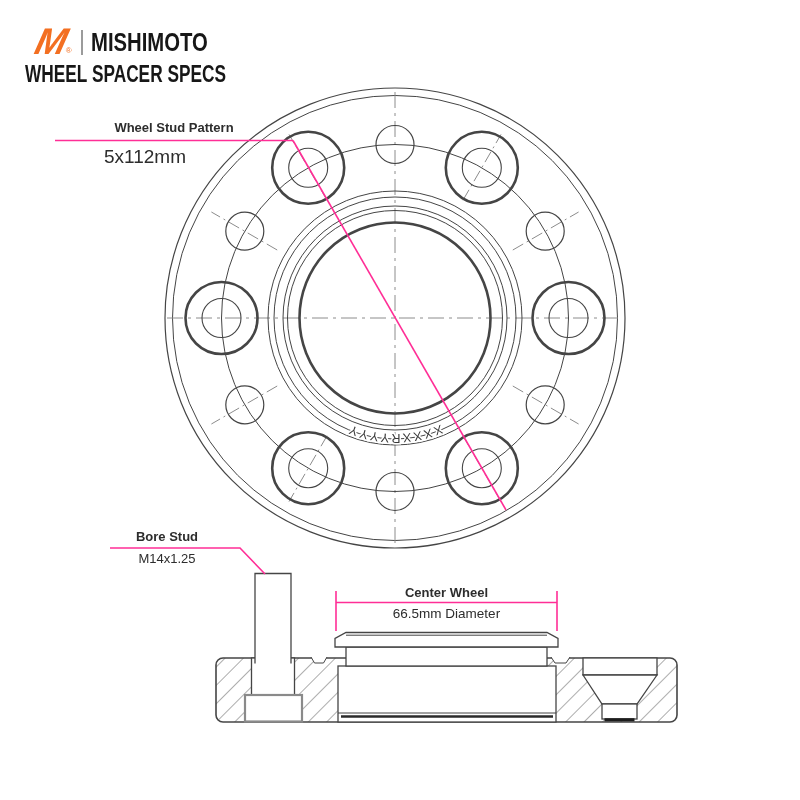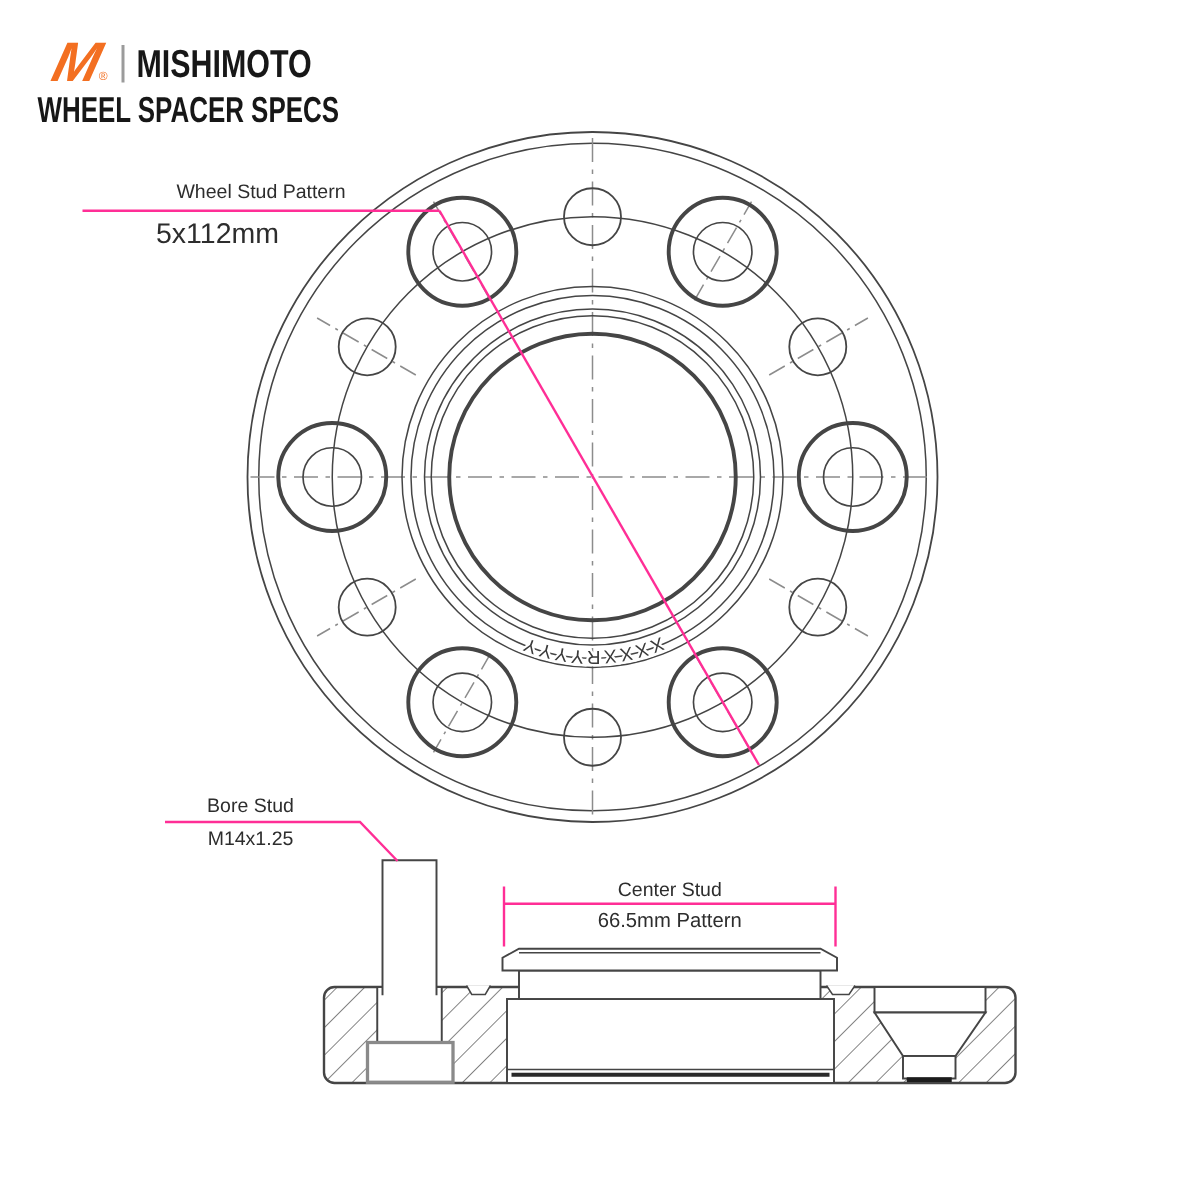--- a/index.html
+++ b/index.html
@@ -10,21 +10,21 @@
   .logo-m{color:#F36F21;font-weight:bold;font-style:italic;font-size:37px;line-height:26px;
           transform:skewX(-14deg);letter-spacing:-2px;}
   .reg{color:#F36F21;font-size:8px;align-self:flex-end;margin:0 0 1px 1px;font-style:normal;}
   .divider{width:2px;height:25px;background:#9b9b9b;margin:0 8px 0 9px;}
   .brand-name{font-size:26px;font-weight:bold;color:#171717;transform:scaleX(0.78);
               transform-origin:left center;letter-spacing:0;white-space:nowrap;}
   .subtitle{position:absolute;left:25px;top:60px;font-size:24px;font-weight:bold;color:#171717;
             transform:scaleX(0.72);transform-origin:left center;white-space:nowrap;}
   
   .label{position:absolute;color:#2d2d2d;text-align:center;white-space:nowrap;}
-  .label.b{font-weight:normal;}
+  .label.b{font-weight:bold;}
   svg{position:absolute;left:0;top:0;}
   text{font-family:"Liberation Sans",sans-serif;}
 </style>
 </head>
 <body>
 
 <div class="brand-row">
   <span class="logo-m">M</span>
   <span class="reg">®</span>
   <span class="divider"></span>
@@ -159,14 +159,14 @@
     </g>
   </g>
 </svg>
 
 <div class="label b" style="left:55px;top:120px;width:238px;font-size:13px;">Wheel Stud Pattern</div>
 <div class="label" style="left:55px;top:146px;width:180px;font-size:19px;">5x112mm</div>
 
 <div class="label b" style="left:107px;top:529px;width:120px;font-size:13px;">Bore Stud</div>
 <div class="label" style="left:107px;top:551px;width:120px;font-size:13px;text-align:center;">M14x1.25</div>
 
-<div class="label b" style="left:376px;top:585px;width:141px;font-size:13px;">Center Stud</div>
-<div class="label" style="left:376px;top:606px;width:141px;font-size:13.5px;">66.5mm Pattern</div>
+<div class="label b" style="left:376px;top:585px;width:141px;font-size:13px;">Center Wheel</div>
+<div class="label" style="left:376px;top:606px;width:141px;font-size:13.5px;">66.5mm Diameter</div>
 
 </body></html>

